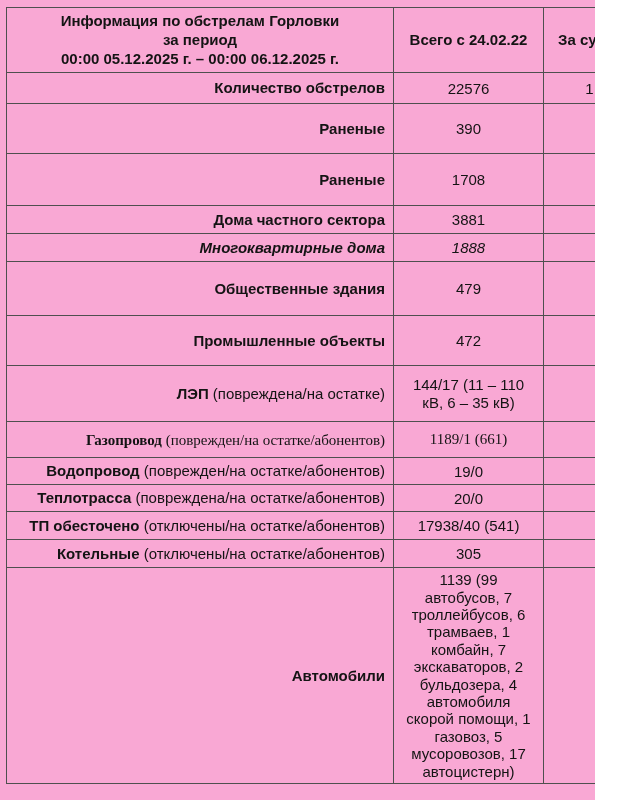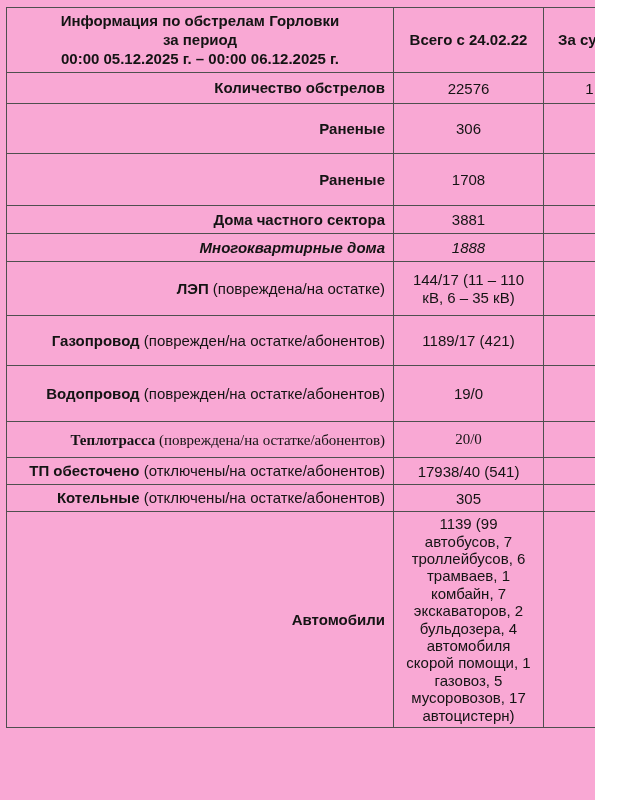--- a/index.html
+++ b/index.html
@@ -96,46 +96,56 @@
       </tr>
     </thead>
     <tbody id="rows">
         <tr>
           <td class="label-cell"><span>Количество обстрелов</span></td>
           <td class="value-cell">22576</td>
           <td class="value-cell">1</td>
         </tr>
         <tr>
           <td class="label-cell"><span>Раненые</span></td>
-          <td class="value-cell">306</td>
+          <td class="value-cell">390</td>
           <td class="value-cell"></td>
         </tr>
         <tr>
           <td class="label-cell"><span>Раненые</span></td>
           <td class="value-cell">1708</td>
           <td class="value-cell"></td>
         </tr>
         <tr>
           <td class="label-cell"><span>Дома частного сектора</span></td>
           <td class="value-cell">3881</td>
           <td class="value-cell"></td>
         </tr>
         <tr>
           <td class="label-cell"><span>Многоквартирные дома</span></td>
           <td class="value-cell">1888</td>
           <td class="value-cell"></td>
         </tr>
         <tr>
+          <td class="label-cell"><span>Общественные здания</span></td>
+          <td class="value-cell">479</td>
+          <td class="value-cell"></td>
+        </tr>
+        <tr>
+          <td class="label-cell"><span>Промышленные объекты</span></td>
+          <td class="value-cell">472</td>
+          <td class="value-cell"></td>
+        </tr>
+        <tr>
           <td class="label-cell"><span>ЛЭП</span><span class="note"> (повреждена/на остатке)</span></td>
           <td class="value-cell">144/17 (11 – 110 кВ, 6 – 35 кВ)</td>
           <td class="value-cell"></td>
         </tr>
         <tr>
           <td class="label-cell"><span>Газопровод</span><span class="note"> (поврежден/на остатке/абонентов)</span></td>
-          <td class="value-cell">1189/17 (421)</td>
+          <td class="value-cell">1189/1 (661)</td>
           <td class="value-cell"></td>
         </tr>
         <tr>
           <td class="label-cell"><span>Водопровод</span><span class="note"> (поврежден/на остатке/абонентов)</span></td>
           <td class="value-cell">19/0</td>
           <td class="value-cell"></td>
         </tr>
         <tr>
           <td class="label-cell"><span>Теплотрасса</span><span class="note"> (повреждена/на остатке/абонентов)</span></td>
           <td class="value-cell">20/0</td>

